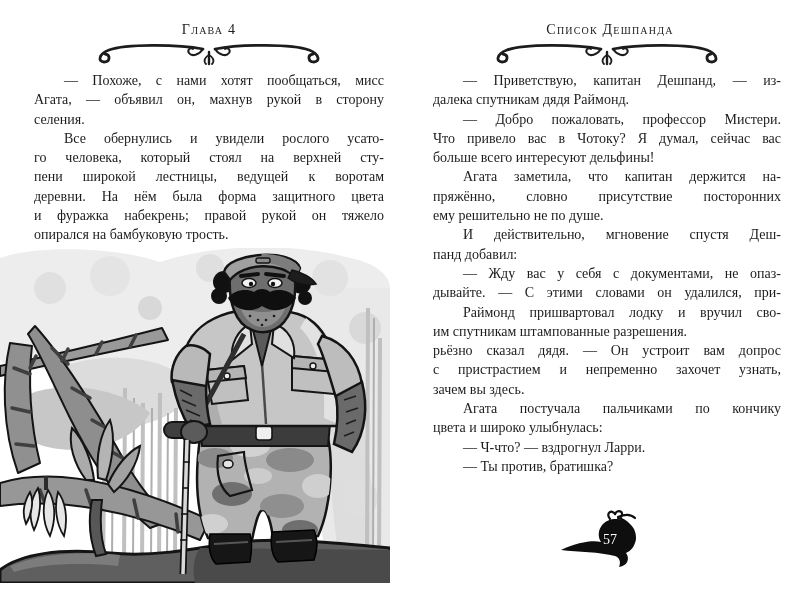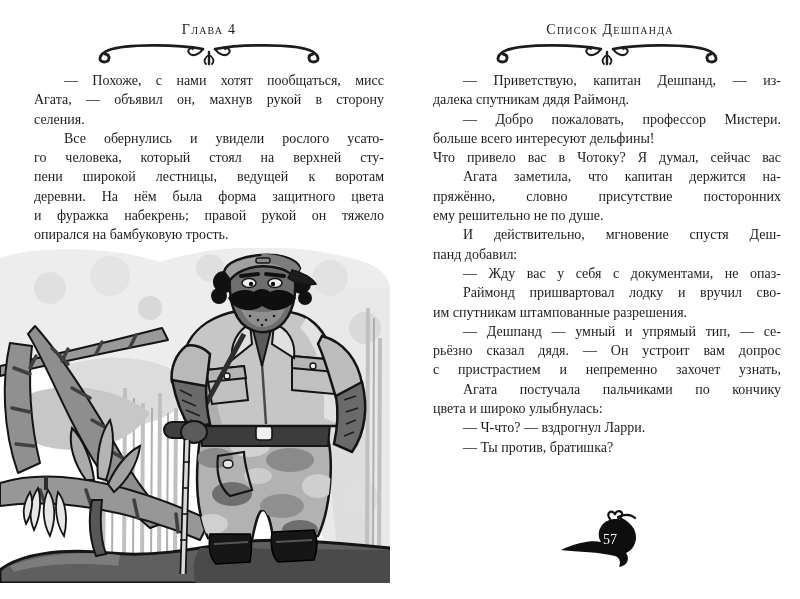--- a/index.html
+++ b/index.html
@@ -283,33 +283,34 @@
         <path d="M118,10 L118,22" stroke-width="2.4"></path>
         <path d="M118,13 C114,15 112,19 115,22" stroke-width="1.8"></path>
         <path d="M118,13 C122,15 124,19 121,22" stroke-width="1.8"></path>
       </g>
     </svg>
 
     <div class="text-col" id="right-text">
         <div class="line first">— Приветствую, капитан Дешпанд, — из-</div>
         <div class="line last">далека спутникам дядя Раймонд.</div>
         <div class="line first">— Добро пожаловать, профессор Мистери.</div>
+        <div class="line">Что привело вас в Чотоку? Я думал, сейчас вас</div>
         <div class="line last">больше всего интересуют дельфины!</div>
-        <div class="line">Что привело вас в Чотоку? Я думал, сейчас вас</div>
         <div class="line first">Агата заметила, что капитан держится на-</div>
         <div class="line">пряжённо, словно присутствие посторонних</div>
         <div class="line last">ему решительно не по душе.</div>
         <div class="line first">И действительно, мгновение спустя Деш-</div>
         <div class="line last">панд добавил:</div>
         <div class="line first">— Жду вас у себя с документами, не опаз-</div>
+        <div class="line">дывайте. — С этими словами он удалился, при-</div>
         <div class="line first">Раймонд пришвартовал лодку и вручил сво-</div>
         <div class="line last">им спутникам штампованные разрешения.</div>
-        <div class="line first">— Дешпанд — умный и упрямый тип, — се-</div>
         <div class="line">рьёзно сказал дядя. — Он устроит вам допрос</div>
         <div class="line">с пристрастием и непременно захочет узнать,</div>
+        <div class="line last">зачем вы здесь.</div>
         <div class="line first">Агата постучала пальчиками по кончику</div>
         <div class="line last">цвета и широко улыбнулась:</div>
         <div class="line first last">— Ч-что? — вздрогнул Ларри.</div>
         <div class="line first last">— Ты против, братишка?</div>
       </div>
 
     <div class="page-marker">
       <svg viewBox="0 0 92 62" aria-hidden="true">
         <path d="M3,40 C20,32 35,30 43,32 C37,22 44,10 56,9 C69,8 79,17 78,29 C77,36 73,41 68,43 C72,48 70,56 61,57 C63,52 62,48 57,46 C42,42 20,42 3,40 Z" fill="#0e0e0e"></path>
         <g fill="none" stroke="#0e0e0e" stroke-width="2.2" stroke-linecap="round">

